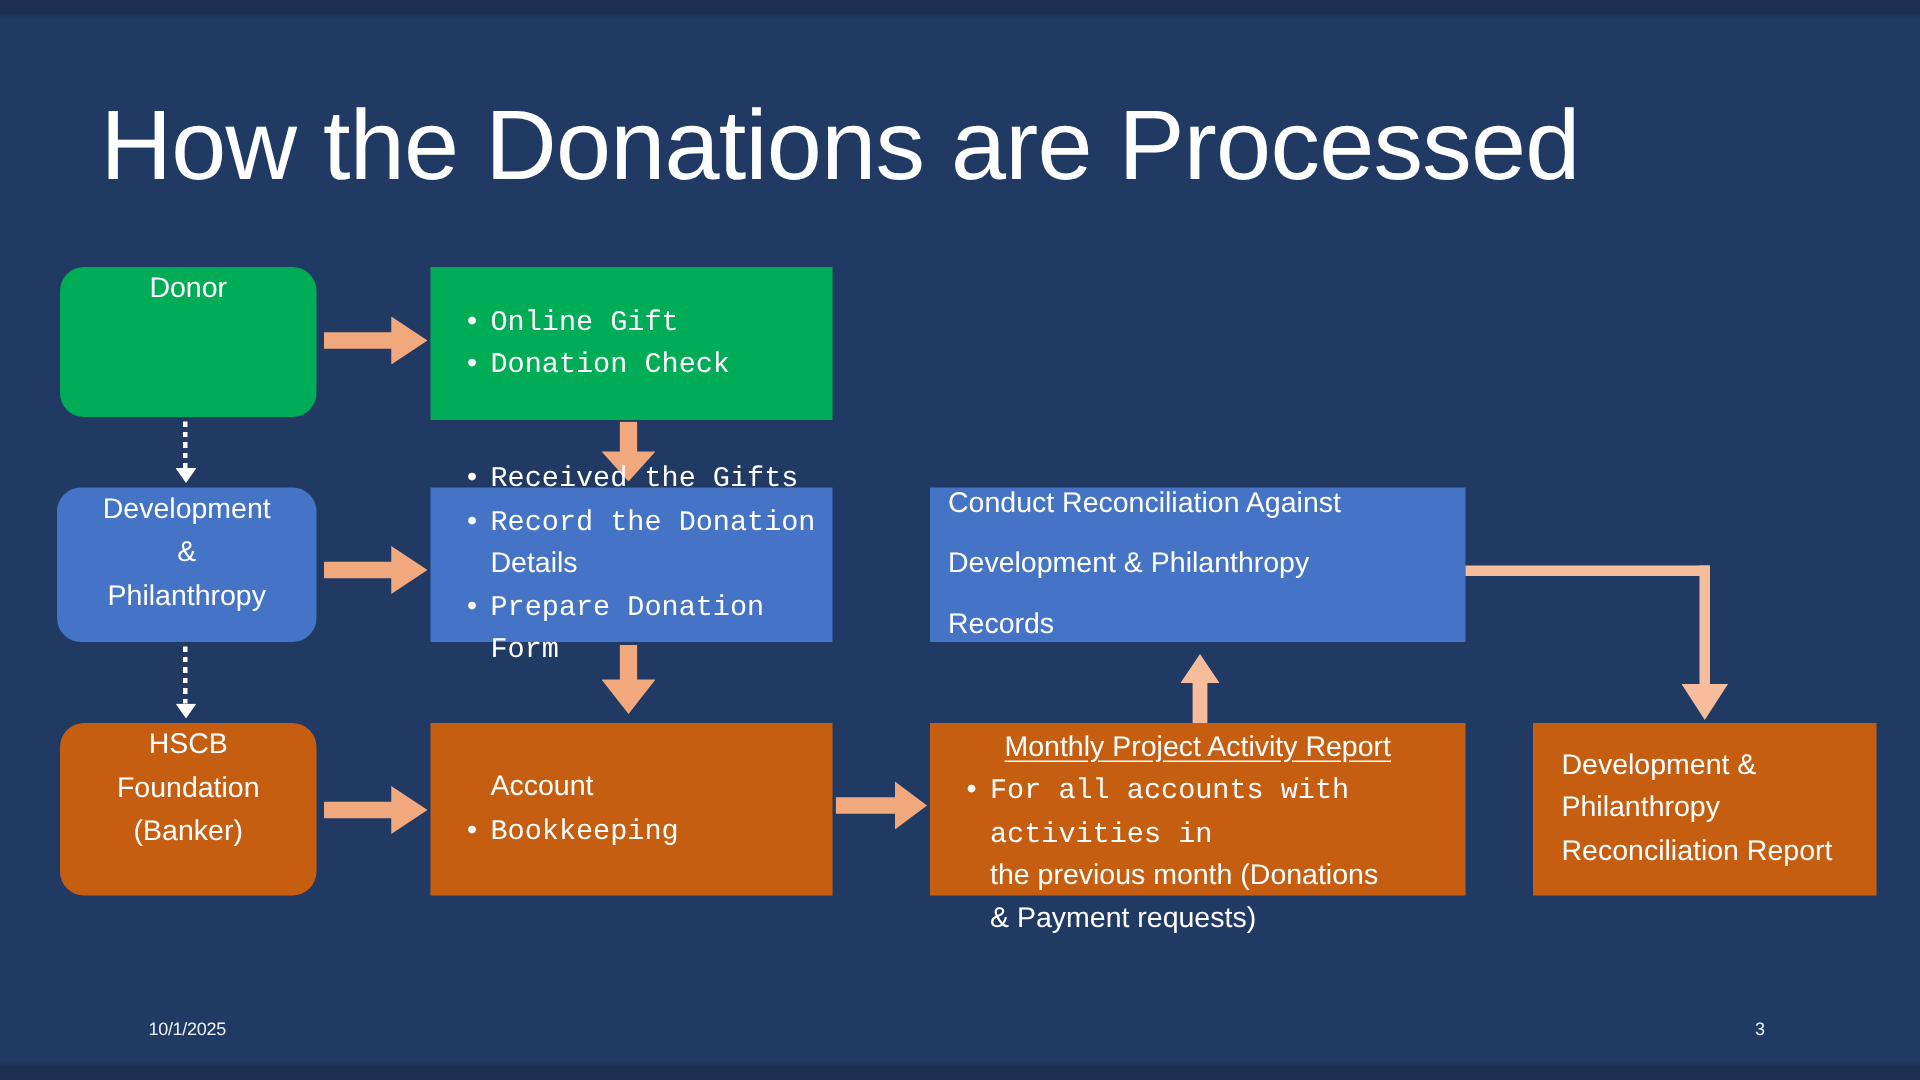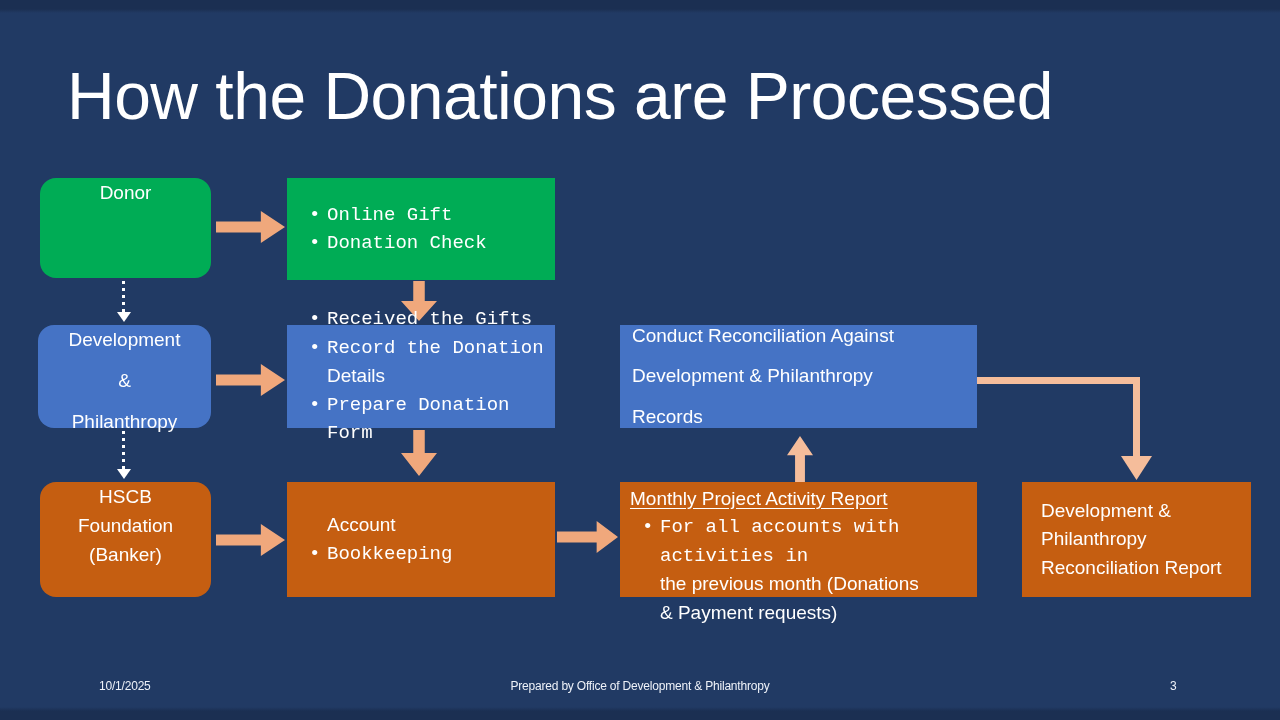--- a/index.html
+++ b/index.html
@@ -33,21 +33,21 @@
     display:flex;flex-direction:column;justify-content:center;
     line-height:28.5px;padding:2px 10px;
   }
   .green{background:#00ac55;}
   .blue{background:#4573c5;}
   .orange{background:#c55e11;}
   .li{position:relative;padding-left:30px;font-family:Liberation Mono, monospace;}
   .li::before{content:"\2022";position:absolute;left:12px;}
   .cont{padding-left:30px;}
   .heading-underline{
-    text-decoration:underline;text-underline-offset:3px;margin-top:33px;
+    text-align:center;text-decoration:underline;text-underline-offset:3px;margin-top:33px;
   }
   
   .arrow{position:absolute;background:#f0a87c;}
   .arrow-right{clip-path:polygon(0 33%,65% 33%,65% 0,100% 50%,65% 100%,65% 67%,0 67%);}
   .arrow-down{clip-path:polygon(34% 0,66% 0,66% 50%,100% 50%,50% 100%,0 50%,34% 50%);}
   .arrow-up{background:#f5bd9b;clip-path:polygon(50% 0,100% 42%,69% 42%,69% 100%,31% 100%,31% 42%,0 42%);}
   .connector-seg{position:absolute;background:#f5bd9b;}
   .connector-head{position:absolute;background:#f5bd9b;clip-path:polygon(0 0,100% 0,50% 100%);}
   .dotted-line{
     position:absolute;width:3px;
@@ -76,21 +76,21 @@
   <div class="node rect green" style="left:287px;top:178px;width:268px;height:102px;">
     <div class="li">Online Gift</div>
     <div class="li">Donation Check</div>
   </div>
 
   <div class="dotted-line" style="left:122px;top:281px;height:31px;"></div>
   <div class="dotted-head" style="left:117px;top:312px;"></div>
 
   <div class="arrow arrow-down" style="left:401px;top:281px;width:36px;height:40px;"></div>
 
-  <div class="node rounded blue" style="left:38px;top:325px;width:173px;height:103px;gap:12px;">
+  <div class="node rounded blue" style="left:38px;top:325px;width:173px;height:103px;">
     <div>Development</div>
     <div>&amp;</div>
     <div>Philanthropy</div>
   </div>
 
   <div class="arrow arrow-right" style="left:216px;top:364px;width:69px;height:32px;"></div>
 
   <div class="node rect blue" style="left:287px;top:325px;width:268px;height:103px;">
     <div class="li">Received the Gifts</div>
     <div class="li">Record the Donation</div>
@@ -137,16 +137,15 @@
     <div class="cont">&amp; Payment requests)</div>
   </div>
 
   <div class="node rect orange" style="left:1022px;top:482px;width:229px;height:115px;padding-left:19px;">
     <div>Development &amp;</div>
     <div>Philanthropy</div>
     <div>Reconciliation Report</div>
   </div>
 
   <div class="footer-text" style="left:99px;">10/1/2025</div>
-  <div class="footer-text" style="left:0;width:1280px;text-align:center;">Prepared by Office of Development &amp; Philanthropy</div>
   <div class="footer-text" style="left:1170px;">3</div>
 
 </div>
 
 </body></html>

